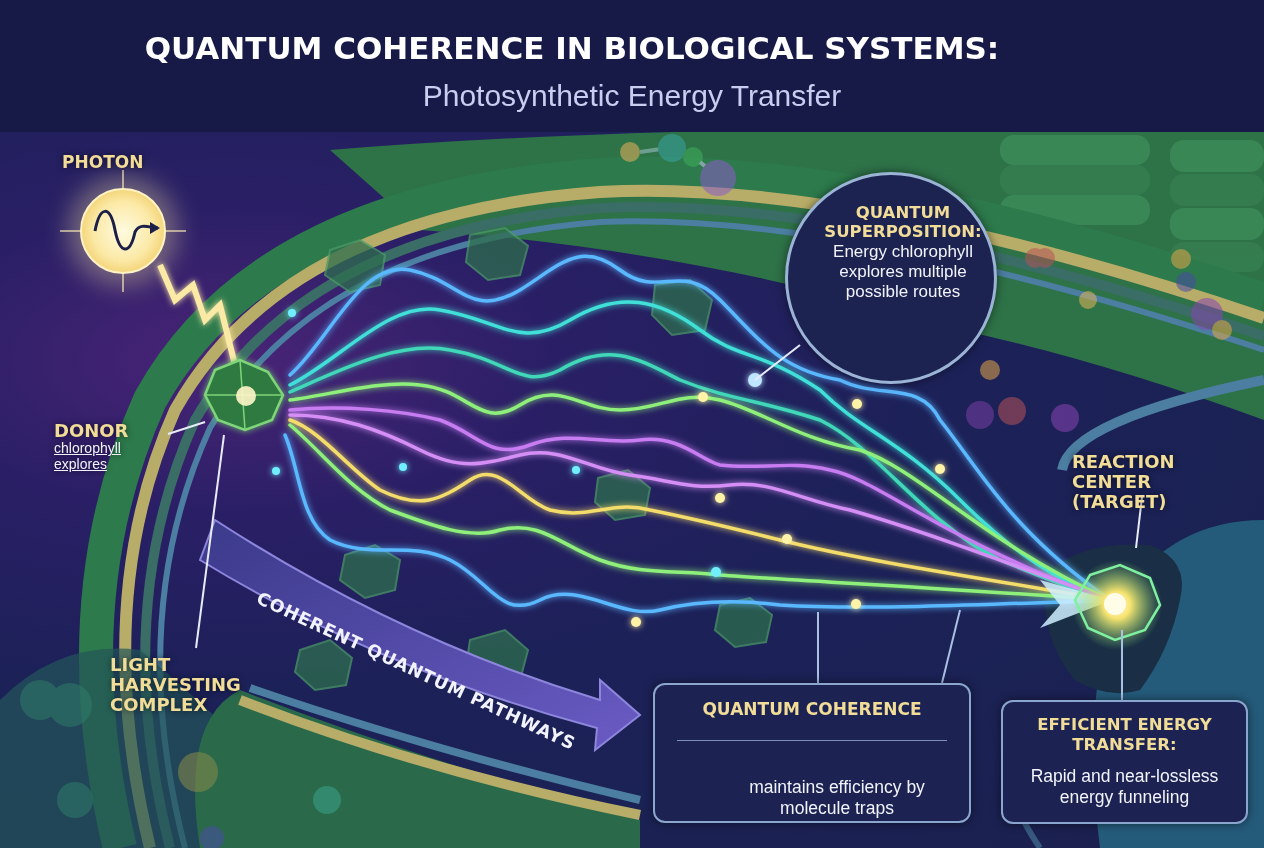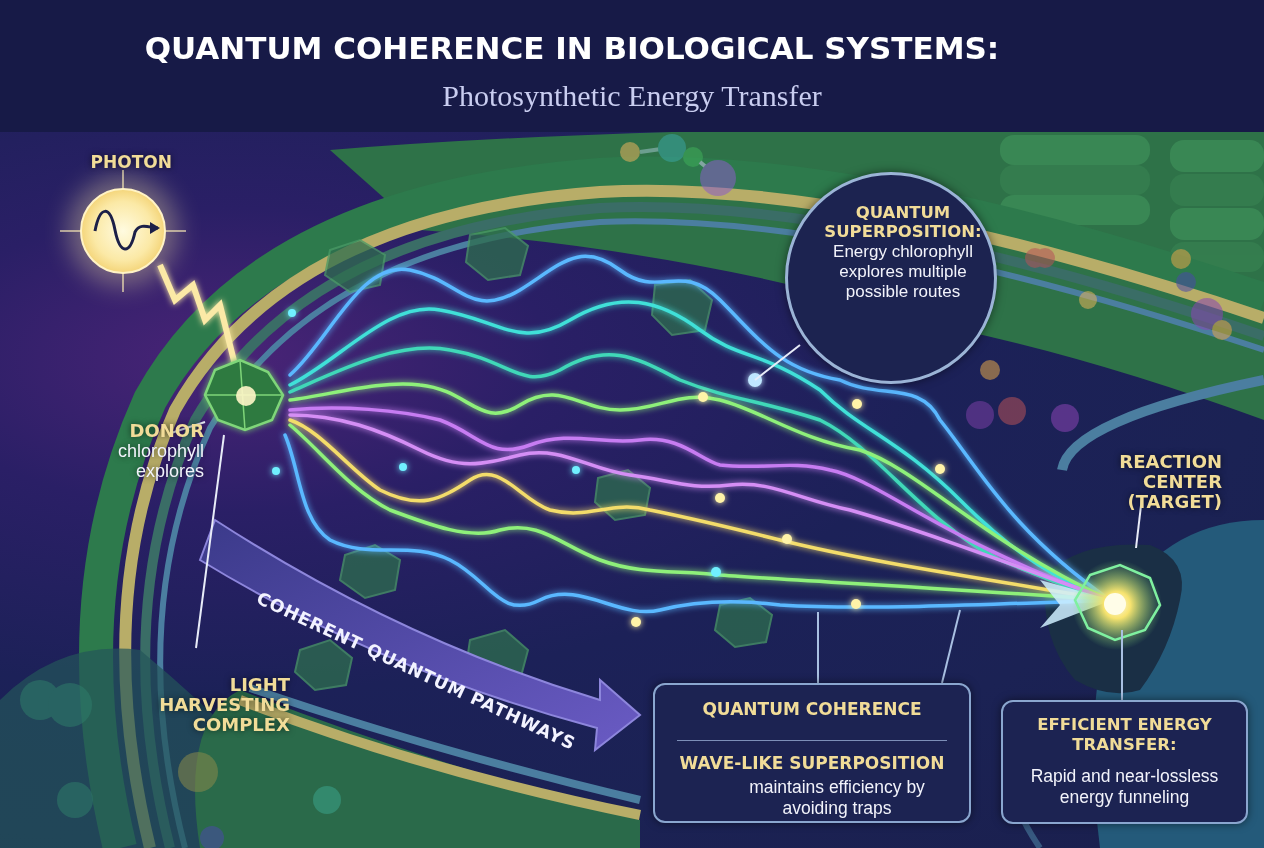--- a/index.html
+++ b/index.html
@@ -4,29 +4,29 @@
 <style>
   html, body { margin: 0; padding: 0; background: #161a45; }
   body { width: 1264px; height: 848px; overflow: hidden; position: relative; font-family: "DejaVu Sans", sans-serif; }
   .stage { position: absolute; left: 0; top: 0; width: 1264px; height: 848px; overflow: hidden;
     background: radial-gradient(ellipse at 230px 360px, #4a2477 0%, #2a1f66 22%, #1c2158 48%, #1b2254 70%, #1a1f4d 100%); }
   .bg-svg { position: absolute; left: 0; top: 0; width: 1264px; height: 848px; }
   .header-band { position: absolute; left: 0; top: 0; width: 1264px; height: 132px; background: #171a47; }
   .title { position: absolute; left: 0; top: 30px; width: 1144px; text-align: center; color: #ffffff;
     font-family: "DejaVu Sans", sans-serif; font-weight: bold; font-size: 31px; letter-spacing: 0px; }
   .subtitle { position: absolute; left: 0; top: 79px; width: 1264px; text-align: center; color: #c9cdf0;
-    font-family: Liberation Serif, serif; font-size: 30px; }
+    font-family: Liberation Sans, sans-serif; font-size: 30px; }
   .gold { color: #f1dc98; font-weight: bold; font-family: "DejaVu Sans", sans-serif; }
   .white { color: #f2f3fb; font-family: "Liberation Sans", sans-serif; }
-  .label { position: absolute; text-align: right; line-height: 1.12; text-shadow: 0 0 6px rgba(0,0,0,0.6); }
+  .label { position: absolute; text-align: left; line-height: 1.12; text-shadow: 0 0 6px rgba(0,0,0,0.6); }
   .lbl-photon { left: 62px; top: 153px; width: 110px; font-size: 17px; }
   .lbl-donor { left: 54px; top: 421px; width: 150px; }
   .lbl-donor .g { font-size: 18px; display: block; }
-  .lbl-donor .w { font-size: 18px; display: block; }
-  .lbl-lhc { left: 110px; top: 655px; width: 180px; font-size: 18px; margin-top: 20px; }
+  .lbl-donor .w { font-size: 14px; display: block; text-decoration: underline; }
+  .lbl-lhc { left: 110px; top: 655px; width: 180px; font-size: 18px; }
   .lbl-lhc span { display: block; }
   .lbl-rc { left: 1072px; top: 452px; width: 150px; font-size: 18px; }
   .lbl-rc span { display: block; }
 
   .bubble { position: absolute; left: 785px; top: 172px; width: 206px; height: 206px; border-radius: 50%;
     background: #1c2350; border: 3px solid #9bb4d6; box-shadow: 0 0 10px rgba(0,0,0,0.5); text-align: center; }
   .bubble .g { font-size: 16.5px; display: block; line-height: 1.15; }
   .bubble .w { font-size: 17px; display: block; line-height: 1.18; }
   .bubble-inner { position: absolute; left: 12px; top: 29px; width: 100%; }
 
@@ -242,24 +242,23 @@
       <span class="gold g">SUPERPOSITION:</span>
       <span class="white w">Energy chlorophyll</span>
       <span class="white w">explores multiple</span>
       <span class="white w">possible routes</span>
     </div>
   </div>
 
   <div class="box box-coh">
     <div class="gold h1">QUANTUM COHERENCE</div>
     <div class="rule"></div>
-    <div class="gold h2">WAVE-LIKE SUPERPOSITION</div>
     <div class="white body">
       <div>maintains efficiency by</div>
-      <div>avoiding traps</div>
+      <div>molecule traps</div>
     </div>
   </div>
 
   <div class="box box-eff">
     <div class="gold h1">
       <div>EFFICIENT ENERGY</div>
       <div>TRANSFER:</div>
     </div>
     <div class="white body">
       <div>Rapid and near-lossless</div>

